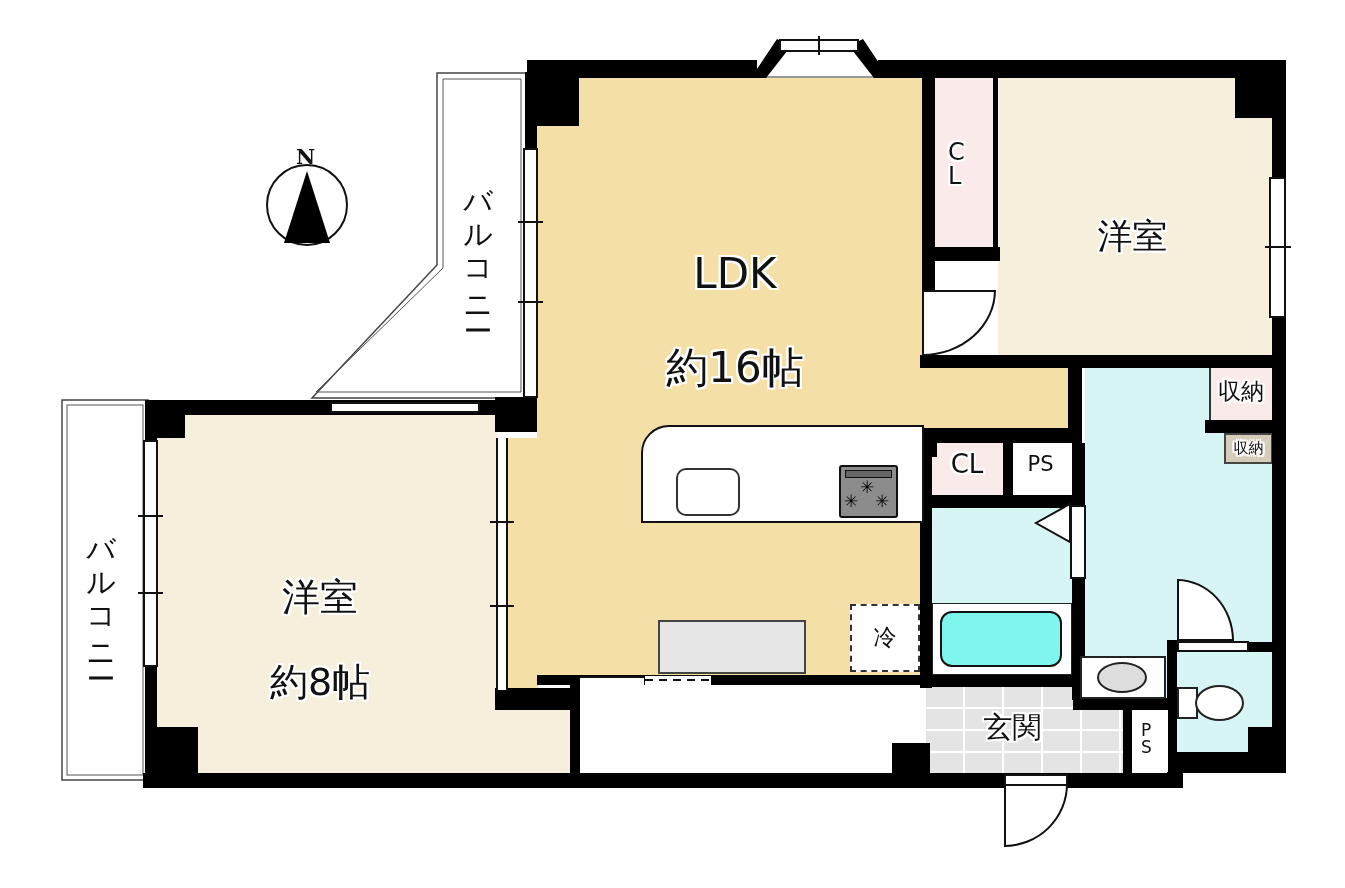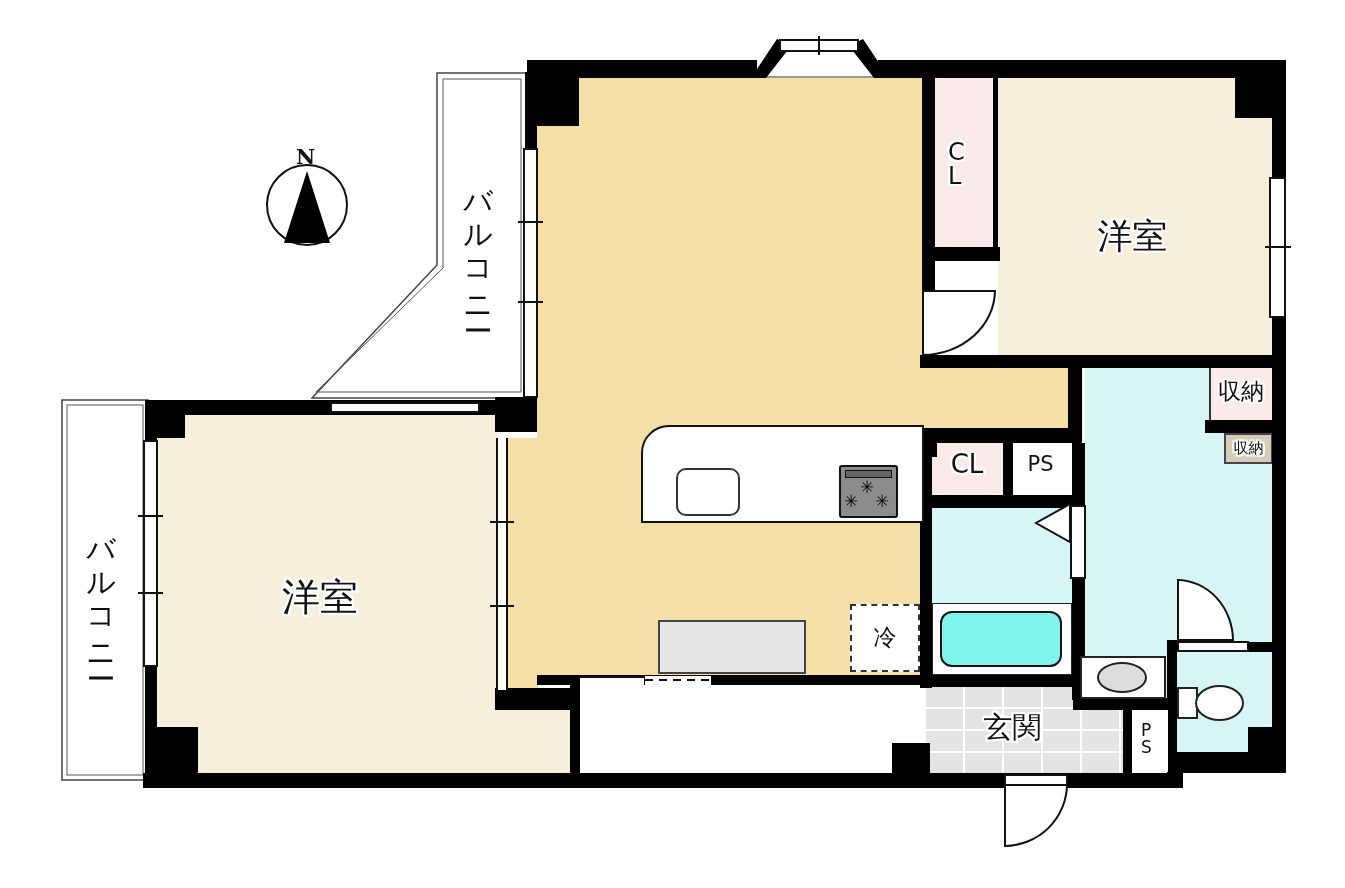--- a/index.html
+++ b/index.html
@@ -142,25 +142,30 @@
   <div class="abs" style="left:1195px;top:685px;width:49px;height:36px;background:#fff;border:2px solid #222;border-radius:50%;"></div>
   <div class="abs" style="left:1132px;top:710px;width:36px;height:62px;background:#fff;"></div>
 
   <div class="door" style="left:922px;top:290px;width:74px;height:66px;border-radius:0 0 100% 0;"></div>
   <div class="door" style="left:1177px;top:579px;width:57px;height:62px;border-radius:0 100% 0 0;"></div>
   <div class="door" style="left:1004px;top:784px;width:64px;height:63px;border-radius:0 0 100% 0;"></div>
   <svg class="abs" style="left:1030px;top:498px;" width="50" height="50" viewBox="1030 498 50 50">
     <polygon points="1070,504 1070,542 1036,523" fill="#fff" stroke="#111" stroke-width="2"></polygon>
   </svg>
 
+  <div class="lbl center" style="left:585px;top:203px;width:300px;font-size:42px;">
+    <div>LDK</div>
+    <div>約16帖</div>
+  </div>
   <div class="lbl center" style="left:1010px;top:178px;width:245px;font-size:35px;">
     <div>洋室</div>
   </div>
   <div class="lbl center" style="left:170px;top:533px;width:300px;font-size:38px;">
     <div>洋室</div>
+    <div>約8帖</div>
   </div>
   <div class="lbl vtext" style="left:462px;top:168px;font-size:29px;">バルコニー</div>
   <div class="lbl vtext" style="left:85px;top:516px;font-size:29px;">バルコニー</div>
   <div class="lbl stack" style="left:948px;top:140px;width:26px;font-size:24px;">CL</div>
   <div class="lbl center" style="left:936px;top:450px;width:62px;font-size:26px;">CL</div>
   <div class="lbl center" style="left:1013px;top:453px;width:55px;font-size:21px;">PS</div>
   <div class="lbl center" style="left:1209px;top:379px;width:64px;font-size:23px;">収納</div>
   <div class="lbl center" style="left:1224px;top:440px;width:49px;font-size:15px;">収納</div>
   <div class="lbl center" style="left:940px;top:711px;width:145px;font-size:29px;">玄関</div>
   <div class="lbl stack" style="left:1141px;top:722px;width:20px;font-size:17px;">PS</div>

